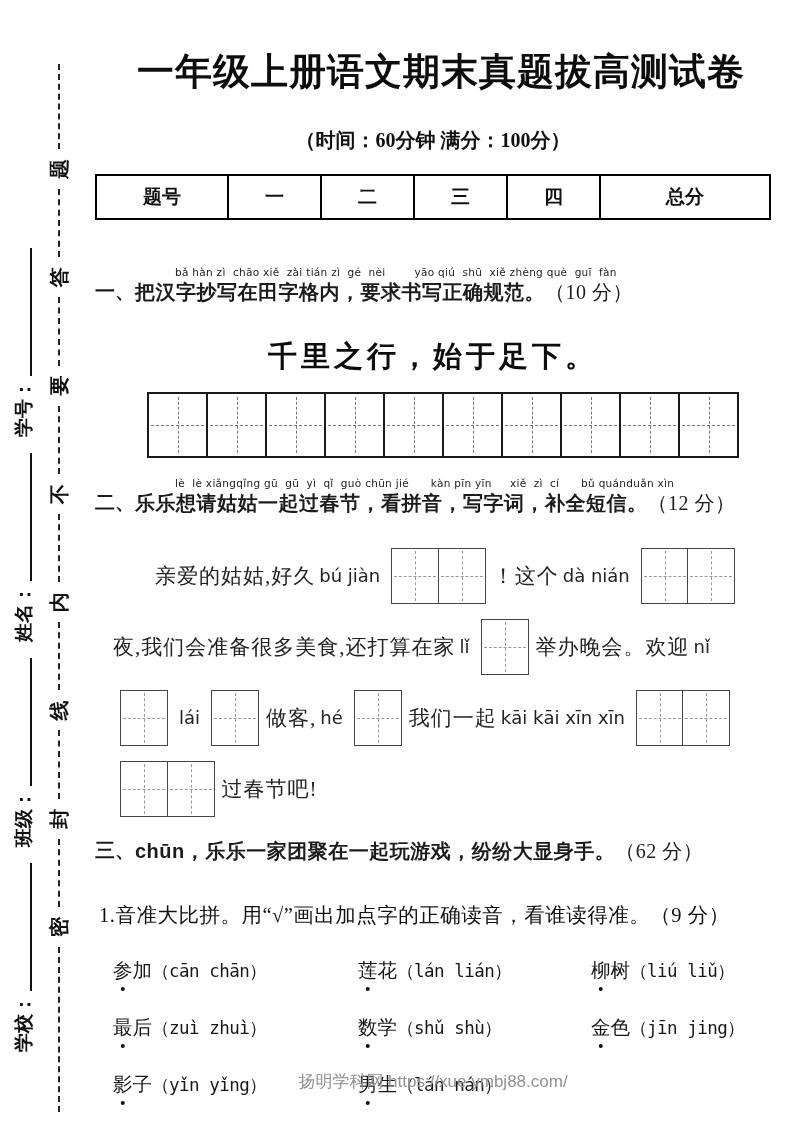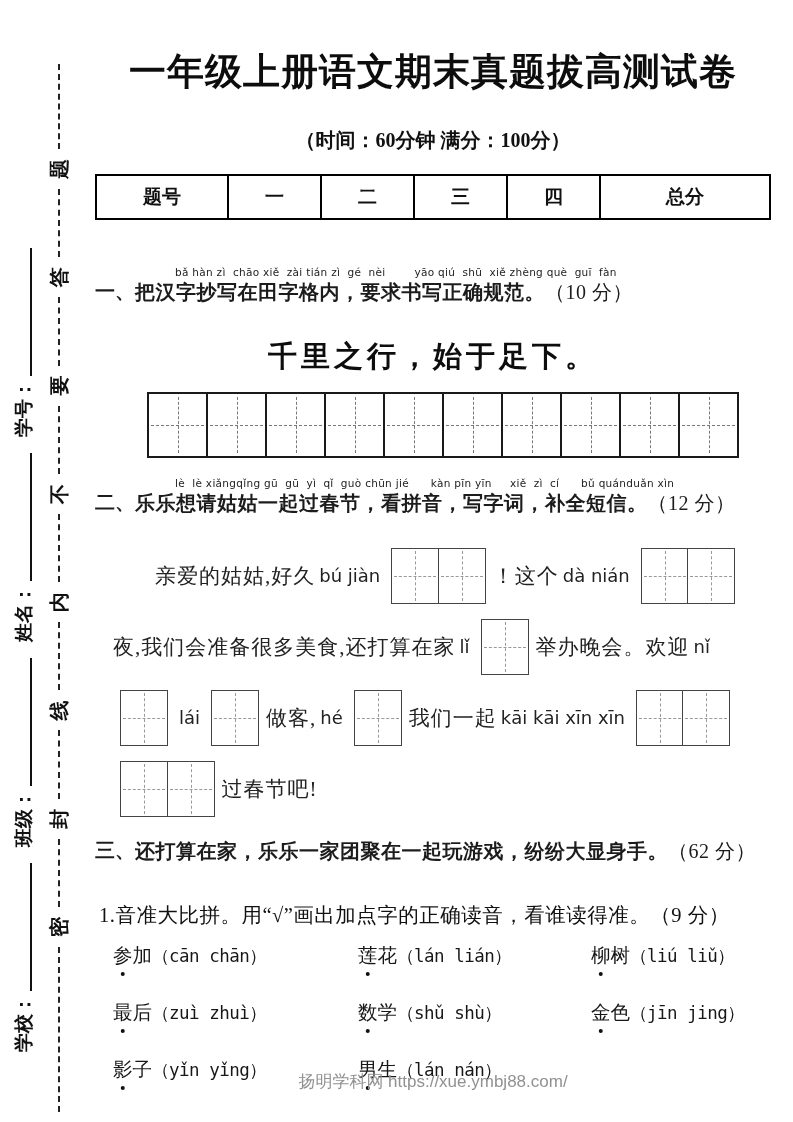--- a/index.html
+++ b/index.html
@@ -23,21 +23,21 @@
     display:flex;align-items:center;
     font-family:"Liberation Sans",sans-serif;font-weight:bold;font-size:20px;color:#111;
   }
   .sdash{border-top:2.5px dashed #222;height:0;flex:1;margin:0 10px;}
   .sdash.cap-start{flex:0 0 165px;}
   .sdash.cap-end{flex:0 0 85px;}
   .schar{flex:0 0 auto;}
   
   .main{position:absolute;left:95px;top:0;width:676px;}
   .title{
-    position:absolute;top:47px;left:0;width:100%;text-align:center;
+    position:absolute;top:47px;left:8px;width:100%;text-align:center;
     font-size:37px;font-weight:bold;letter-spacing:1px;color:#0d0d0d;
   }
   .subtitle{
     position:absolute;top:127px;left:0;width:100%;text-align:center;
     font-size:20px;font-weight:bold;color:#111;
   }
   
   .score-table{position:absolute;top:174px;left:0;width:676px;border-collapse:collapse;
     font-size:19px;font-weight:bold;font-family:"Liberation Sans",sans-serif;color:#111;}
   .score-table td{border:2px solid #000;height:40px;text-align:center;vertical-align:middle;}
@@ -71,21 +71,21 @@
   .lbox-group{display:flex;margin:0 7px;}
   .lbox-cell{width:46px;height:54px;border:1.5px solid #444;margin-left:-1.5px;position:relative;background:#fff;}
   .lbox-cell:first-child{margin-left:0;}
   .lbox-cell::before{content:"";position:absolute;left:50%;top:2px;bottom:2px;border-left:1px dashed #999;}
   .lbox-cell::after{content:"";position:absolute;top:50%;left:2px;right:2px;border-top:1px dashed #999;}
   
   .subq{position:absolute;top:901px;left:4px;font-size:20.5px;letter-spacing:.5px;color:#111;}
   
   .words{position:absolute;top:942px;left:18px;width:650px;
     display:flex;flex-direction:column;}
-  .word-row{display:flex;height:57px;align-items:flex-start;}
+  .word-row{display:flex;height:57px;align-items:center;}
   .word-item{white-space:nowrap;font-size:19.5px;color:#171717;}
   .word-row .word-item:nth-child(1){flex:0 0 245px;}
   .word-row .word-item:nth-child(2){flex:0 0 233px;}
   .dotchar{position:relative;display:inline-block;}
   .dotchar::after{content:"";position:absolute;left:50%;bottom:-7px;transform:translateX(-50%);
     width:4.5px;height:4.5px;border-radius:50%;background:#111;}
   .wpy{font-family:"DejaVu Sans Mono",monospace;font-size:17.5px;letter-spacing:-0.5px;}
   
   .footer{position:absolute;top:1070px;left:0;width:100%;text-align:center;
     font-family:"Liberation Sans",sans-serif;font-size:17px;color:#919191;}
@@ -219,21 +219,21 @@
           <span class="lbox-cell"></span>
           <span class="lbox-cell"></span>
         </span>
         <span class="l-zh">过春节吧!</span>
       </div>
     </div>
 
   <div class="sec" id="sec3">
     <span class="sec-num">三、</span>
     <span class="sec-body">
-      <span class="sec-tx"><span>还打算在家，乐乐一家团聚在一起玩游戏，纷纷大显身手。</span><span class="sec-score">（62 分）</span></span>
+      <span class="sec-tx"><span>chūn，乐乐一家团聚在一起玩游戏，纷纷大显身手。</span><span class="sec-score">（62 分）</span></span>
     </span>
   </div>
 
   <div class="subq"><span>1.音准大比拼。用“√”画出加点字的正确读音，看谁读得准。</span><span>（9 分）</span></div>
 
   <div class="words" id="wordGrid">
       <div class="word-row">
         <span class="word-item"><span class="dotchar">参</span><span>加</span><span class="wpy">（cān chān）</span></span>
         <span class="word-item"><span class="dotchar">莲</span><span>花</span><span class="wpy">（lán lián）</span></span>
         <span class="word-item"><span class="dotchar">柳</span><span>树</span><span class="wpy">（liú liǔ）</span></span>

